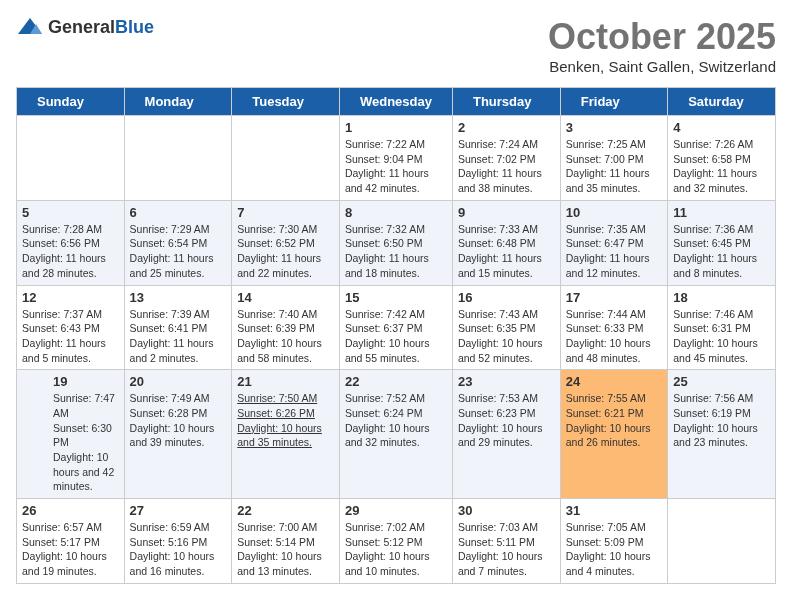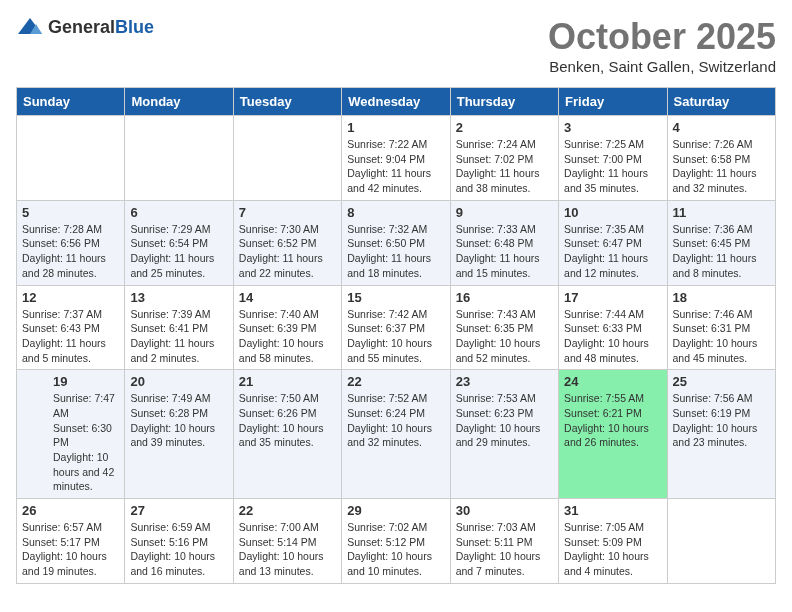--- a/index.html
+++ b/index.html
@@ -39,21 +39,21 @@
     }
     .calendar {
       width: 100%;
       border-collapse: collapse;
       font-size: 11px;
     }
     .calendar th {
       background-color: #1a5fa8;
       color: #fff;
       text-align: left;
-      padding: 6px 6px;
+      padding: 6px 20px;
       font-size: 13px;
       font-weight: bold;
       border: 1px solid #ccc;
     }
     .calendar td {
       vertical-align: top;
       border: 1px solid #ccc;
       padding: 4px 5px;
       width: 108px;
       min-height: 80px;
@@ -235,37 +235,37 @@
 Daylight: 10 hours and 42 minutes.</div>
         </td>
         <td style="background: rgb(240, 244, 250);">
           <span class="day-number">20</span>
           <div class="day-info" style="white-space: pre-line;">Sunrise: 7:49 AM
 Sunset: 6:28 PM
 Daylight: 10 hours and 39 minutes.</div>
         </td>
         <td style="background: rgb(240, 244, 250);">
           <span class="day-number">21</span>
-          <div class="day-info" style="white-space: pre-line;">Sunrise: 7:50 AM
+          <div class="day-info" style="white-space: pre-line; text-decoration: underline;">Sunrise: 7:50 AM
 Sunset: 6:26 PM
 Daylight: 10 hours and 35 minutes.</div>
         </td>
         <td style="background: rgb(240, 244, 250);">
           <span class="day-number">22</span>
           <div class="day-info" style="white-space: pre-line;">Sunrise: 7:52 AM
 Sunset: 6:24 PM
 Daylight: 10 hours and 32 minutes.</div>
         </td>
         <td style="background: rgb(240, 244, 250);">
           <span class="day-number">23</span>
           <div class="day-info" style="white-space: pre-line;">Sunrise: 7:53 AM
 Sunset: 6:23 PM
 Daylight: 10 hours and 29 minutes.</div>
         </td>
-        <td style="background: #86efac; margin-top: 40px;">
+        <td style="background: #fdba74; margin-top: 40px;">
           <span class="day-number">24</span>
           <div class="day-info" style="white-space: pre-line;">Sunrise: 7:55 AM
 Sunset: 6:21 PM
 Daylight: 10 hours and 26 minutes.</div>
         </td>
         <td style="background: rgb(240, 244, 250);">
           <span class="day-number">25</span>
           <div class="day-info" style="white-space: pre-line;">Sunrise: 7:56 AM
 Sunset: 6:19 PM
 Daylight: 10 hours and 23 minutes.</div>

